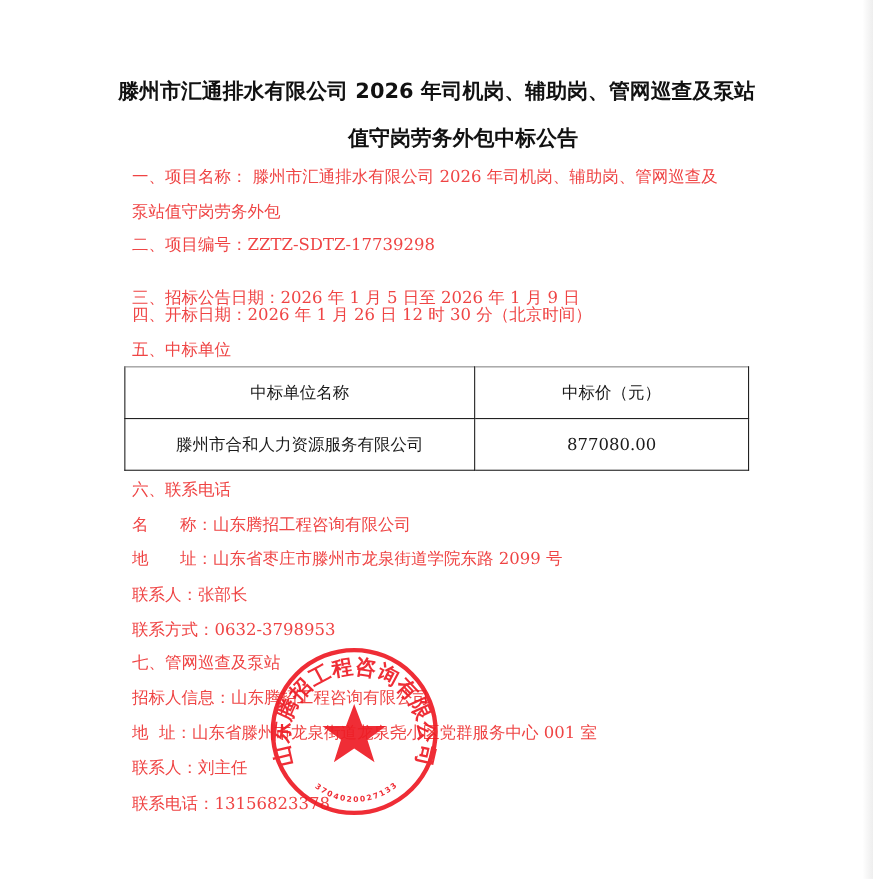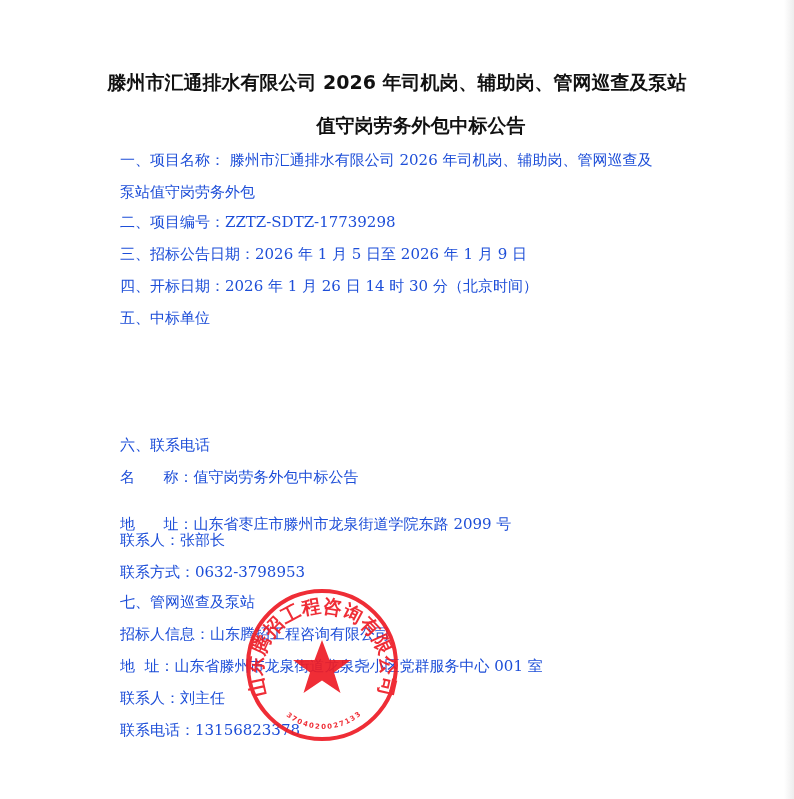--- a/index.html
+++ b/index.html
@@ -16,21 +16,21 @@
   .title {
     position: absolute; left: 0; width: 794px; text-align: center;
     font-family: "DejaVu Sans", "Liberation Sans", sans-serif;
     font-weight: bold; font-size: 19px; letter-spacing: 0px; color: #111;
     white-space: nowrap;
   }
   .title.l1 { top: 70px; }
   .title.l2 { top: 113px; margin-left: 24px; }
   .line {
     position: absolute; left: 120px; font-size: 15px; line-height: 20px;
-    white-space: nowrap; color: #1d4ed8;
+    white-space: nowrap; color: #ef4444;
   }
   .tbl {
     position: absolute; left: 113px; top: 333px; width: 568px; height: 95px;
     border-collapse: collapse; font-size: 15px;
   }
   .tbl td {
     border: 1.5px solid #222; text-align: center; vertical-align: middle;
     height: 46px; padding: 0;
   }
   .tbl td.c1 { width: 317px; }
@@ -44,32 +44,40 @@
 <body>
 
 <div class="edge-shade"></div>
 
 <div class="title l1">滕州市汇通排水有限公司 2026 年司机岗、辅助岗、管网巡查及泵站</div>
 <div class="title l2">值守岗劳务外包中标公告</div>
 
 <div class="line" style="top:150px">一、项目名称： 滕州市汇通排水有限公司 2026 年司机岗、辅助岗、管网巡查及</div>
 <div class="line" style="top:182px">泵站值守岗劳务外包</div>
 <div class="line" style="top:212px">二、项目编号：ZZTZ-SDTZ-17739298</div>
-<div class="line" style="top:244px">三、招标公告日期：2026 年 1 月 5 日至 2026 年 1 月 9 日</div>
-<div class="line" style="top:276px">四、开标日期：2026 年 1 月 26 日 14 时 30 分（北京时间）</div>
+<div class="line" style="top:260px">三、招标公告日期：2026 年 1 月 5 日至 2026 年 1 月 9 日</div>
+<div class="line" style="top:276px">四、开标日期：2026 年 1 月 26 日 12 时 30 分（北京时间）</div>
 <div class="line" style="top:308px">五、中标单位</div>
 
 <table class="tbl">
   <tbody>
+      <tr class="hdr">
+    <td class="c1">中标单位名称</td>
+    <td>中标价（元）</td>
+  </tr>
+  <tr>
+    <td class="c1">滕州市合和人力资源服务有限公司</td>
+    <td>877080.00</td>
+  </tr>
 </tbody>
   </table>
 
 <div class="line" style="top:435px">六、联系电话</div>
-<div class="line" style="top:467px; white-space:pre">名      称：值守岗劳务外包中标公告</div>
-<div class="line" style="top:514px; white-space:pre">地      址：山东省枣庄市滕州市龙泉街道学院东路 2099 号</div>
+<div class="line" style="top:467px; white-space:pre">名      称：山东腾招工程咨询有限公司</div>
+<div class="line" style="top:498px; white-space:pre">地      址：山东省枣庄市滕州市龙泉街道学院东路 2099 号</div>
 <div class="line" style="top:530px">联系人：张部长</div>
 <div class="line" style="top:562px">联系方式：0632-3798953</div>
 
 <div class="line" style="top:592px">七、管网巡查及泵站</div>
 <div class="line" style="top:624px">招标人信息：山东腾招工程咨询有限公司</div>
 <div class="line" style="top:656px; white-space:pre">地  址：山东省滕州市龙泉街道龙泉尧小区党群服务中心 001 室</div>
 <div class="line" style="top:688px">联系人：刘主任</div>
 <div class="line" style="top:720px">联系电话：13156823378</div>
 
 <svg class="stamp" viewBox="0 0 156 158">

